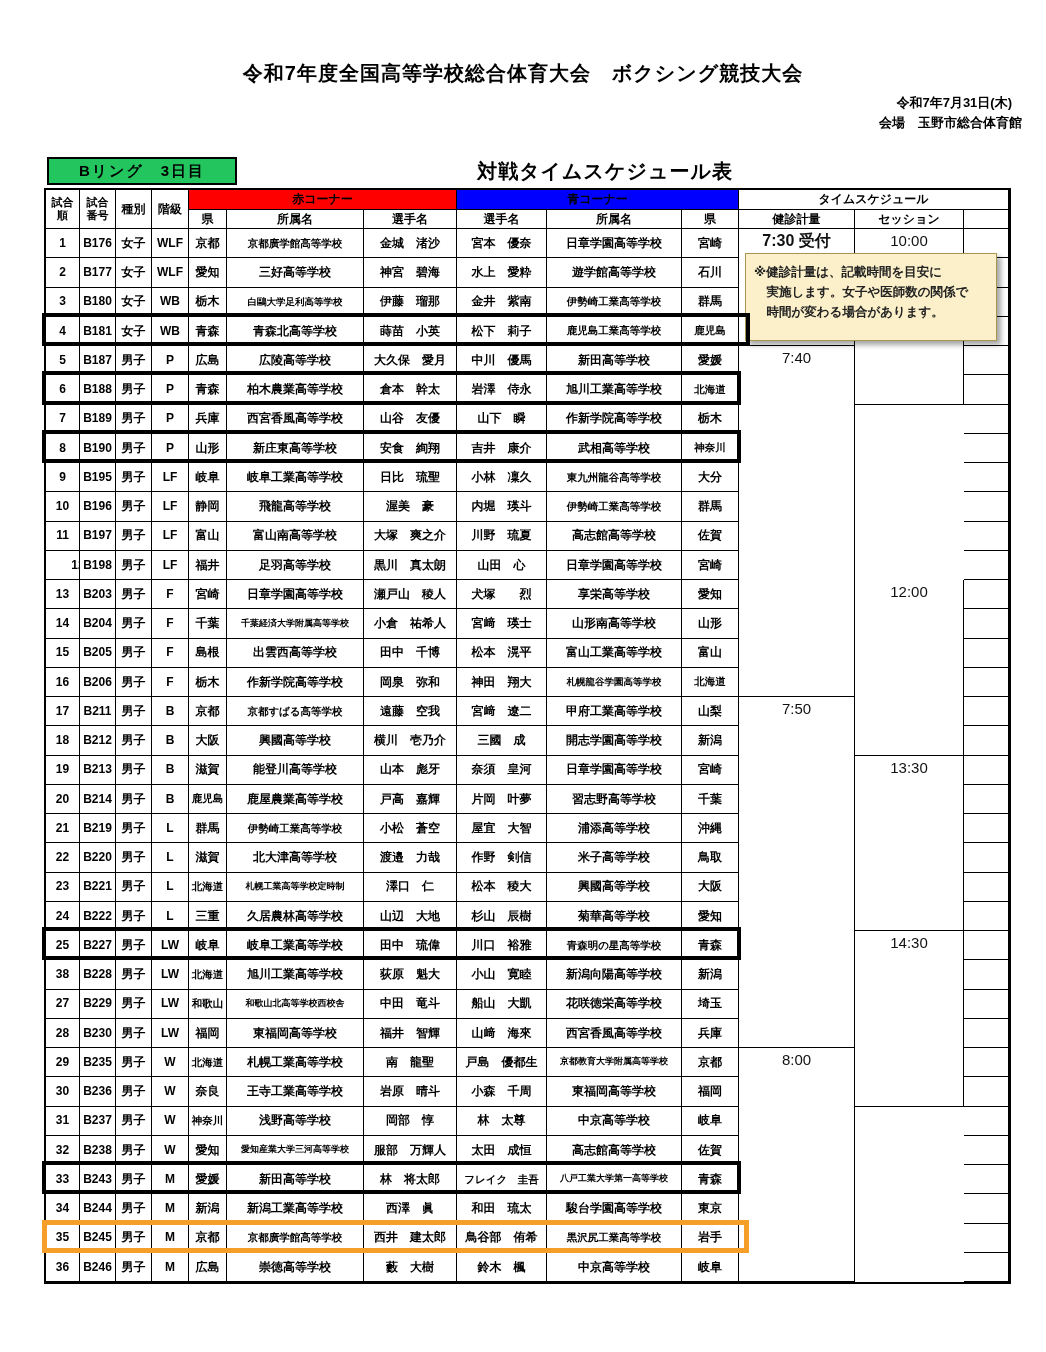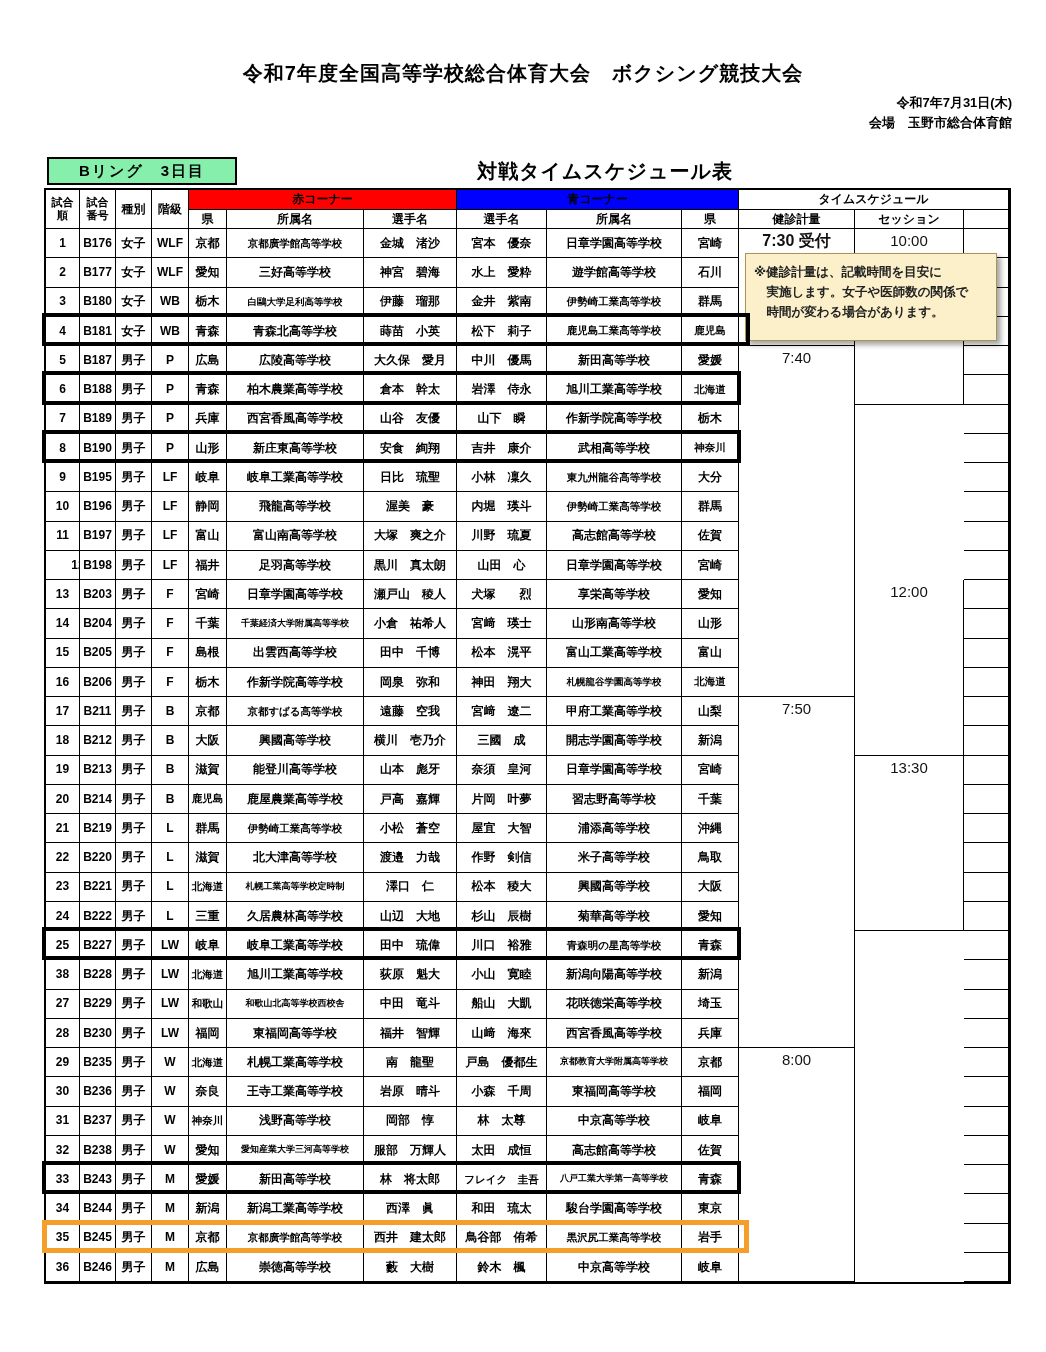--- a/index.html
+++ b/index.html
@@ -5,21 +5,21 @@
   html,body{margin:0;padding:0;}
   body{
     width:1046px;height:1352px;position:relative;background:#ffffff;
     font-family:"Liberation Sans","DejaVu Sans",sans-serif;color:#000;
     overflow:hidden;
   }
   .abs{position:absolute;}
   
   #main-title{left:0;top:60px;width:1046px;text-align:center;font-size:20px;font-weight:bold;letter-spacing:1px;}
   #date-line{right:34px;top:94px;font-size:13px;font-weight:bold;text-align:right;}
-  #venue-line{right:34px;top:114px;font-size:13px;font-weight:bold;text-align:right;}
+  #venue-line{right:24px;top:114px;font-size:13px;font-weight:bold;text-align:right;}
   #ring-box{
     left:47px;top:157px;width:190px;height:28px;border:2px solid #000;
     display:flex;align-items:center;justify-content:center;
     font-size:15px;font-weight:bold;letter-spacing:2px;box-sizing:border-box;
   }
   #table-title{left:240px;top:158px;width:730px;text-align:center;font-size:20px;font-weight:bold;letter-spacing:1px;}
   
   #grid{
     position:absolute;left:44px;top:188px;width:963px;
     display:grid;
@@ -52,21 +52,21 @@
     padding:8px 6px 0 8px;font-size:12.5px;font-weight:bold;color:#222;
     line-height:1.6;white-space:pre-line;z-index:6;text-align:left;
   }
 </style>
 </head>
 <body>
 
 <div class="abs" id="main-title">令和7年度全国高等学校総合体育大会　ボクシング競技大会</div>
 <div class="abs" id="date-line">令和7年7月31日(木)</div>
 <div class="abs" id="venue-line">会場　玉野市総合体育館</div>
-<div class="abs" id="ring-box" style="background: #86efac;">Bリング　3日目</div>
+<div class="abs" id="ring-box" style="background: #22c55e;">Bリング　3日目</div>
 <div class="abs" id="table-title">対戦タイムスケジュール表</div>
 
 <div id="grid">
 
   <div class="c hdr wrap" style="grid-column:1;grid-row:1 / span 2;">試合
 順</div>
   <div class="c hdr wrap" style="grid-column:2;grid-row:1 / span 2;">試合
 番号</div>
   <div class="c hdr" style="grid-column:3;grid-row:1 / span 2;">種別</div>
   <div class="c hdr" style="grid-column:4;grid-row:1 / span 2;">階級</div>
@@ -479,20 +479,21 @@
     <div class="c" style="grid-area: 38 / 9 / span 1 / span 1;">中京高等学校</div>
     <div class="c" style="grid-area: 38 / 10 / span 1 / span 1;">岐阜</div>
     <div class="c" style="grid-area: 38 / 13 / span 1 / span 1;"></div>
     <div class="c timecell timebig" style="grid-area: 3 / 11 / span 4 / span 1;">7:30 受付</div>
     <div class="c timecell" style="grid-area: 7 / 11 / span 12 / span 1;">7:40</div>
     <div class="c timecell" style="grid-area: 19 / 11 / span 12 / span 1;">7:50</div>
     <div class="c timecell" style="grid-area: 31 / 11 / span 8 / span 1;">8:00</div>
     <div class="c timecell" style="grid-area: 3 / 12 / span 6 / span 1;">10:00</div>
     <div class="c timecell" style="grid-area: 15 / 12 / span 6 / span 1;">12:00</div>
     <div class="c timecell" style="grid-area: 21 / 12 / span 6 / span 1;">13:30</div>
+    <div class="c timecell" style="grid-area: 27 / 12 / span 6 / span 1;">14:30</div>
   </div>
 
 <div class="abs" id="note-box" style="background: rgb(251, 240, 201);"><span>※健診計量は、記載時間を目安に</span>
 <span>　実施します。女子や医師数の関係で</span>
 <span>　時間が変わる場合があります。</span></div>
 
 <div class="hl" style="left: 42px; top: 312.75px; width: 708px; height: 33.25px; border: 4px solid rgb(0, 0, 0); z-index: 7;"></div>
 <div class="hl" style="left: 42px; top: 371.25px; width: 699px; height: 33.25px; border: 4px solid rgb(0, 0, 0); z-index: 7;"></div>
 <div class="hl" style="left: 42px; top: 429.75px; width: 699px; height: 33.25px; border: 4px solid rgb(0, 0, 0); z-index: 7;"></div>
 <div class="hl" style="left: 42px; top: 927px; width: 699px; height: 33.25px; border: 4px solid rgb(0, 0, 0); z-index: 7;"></div>

